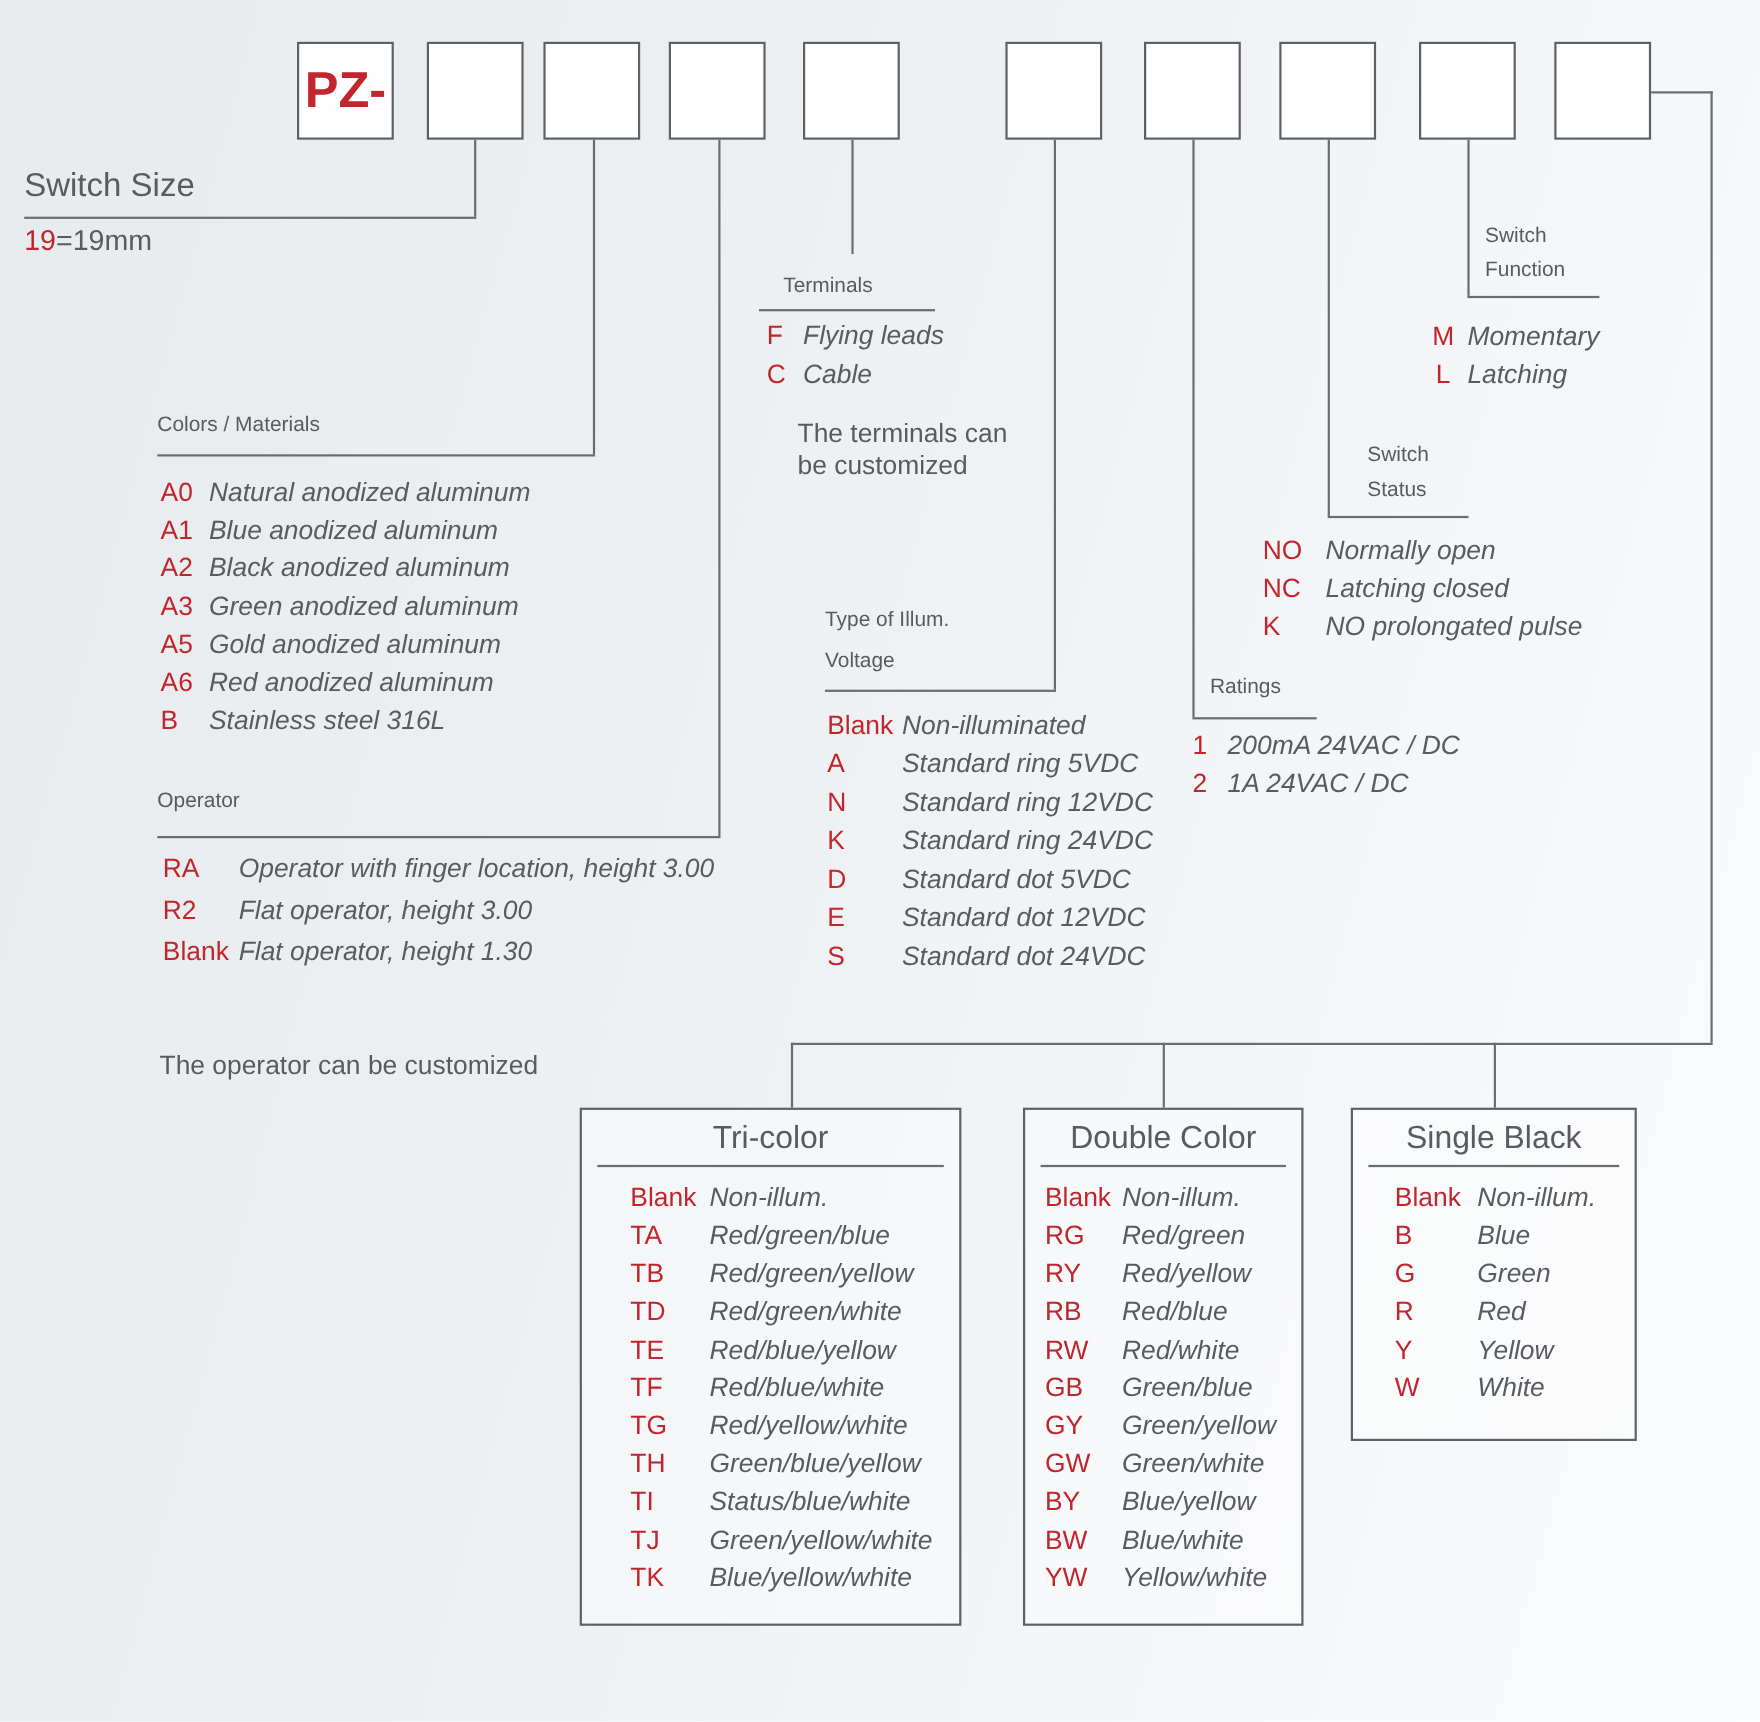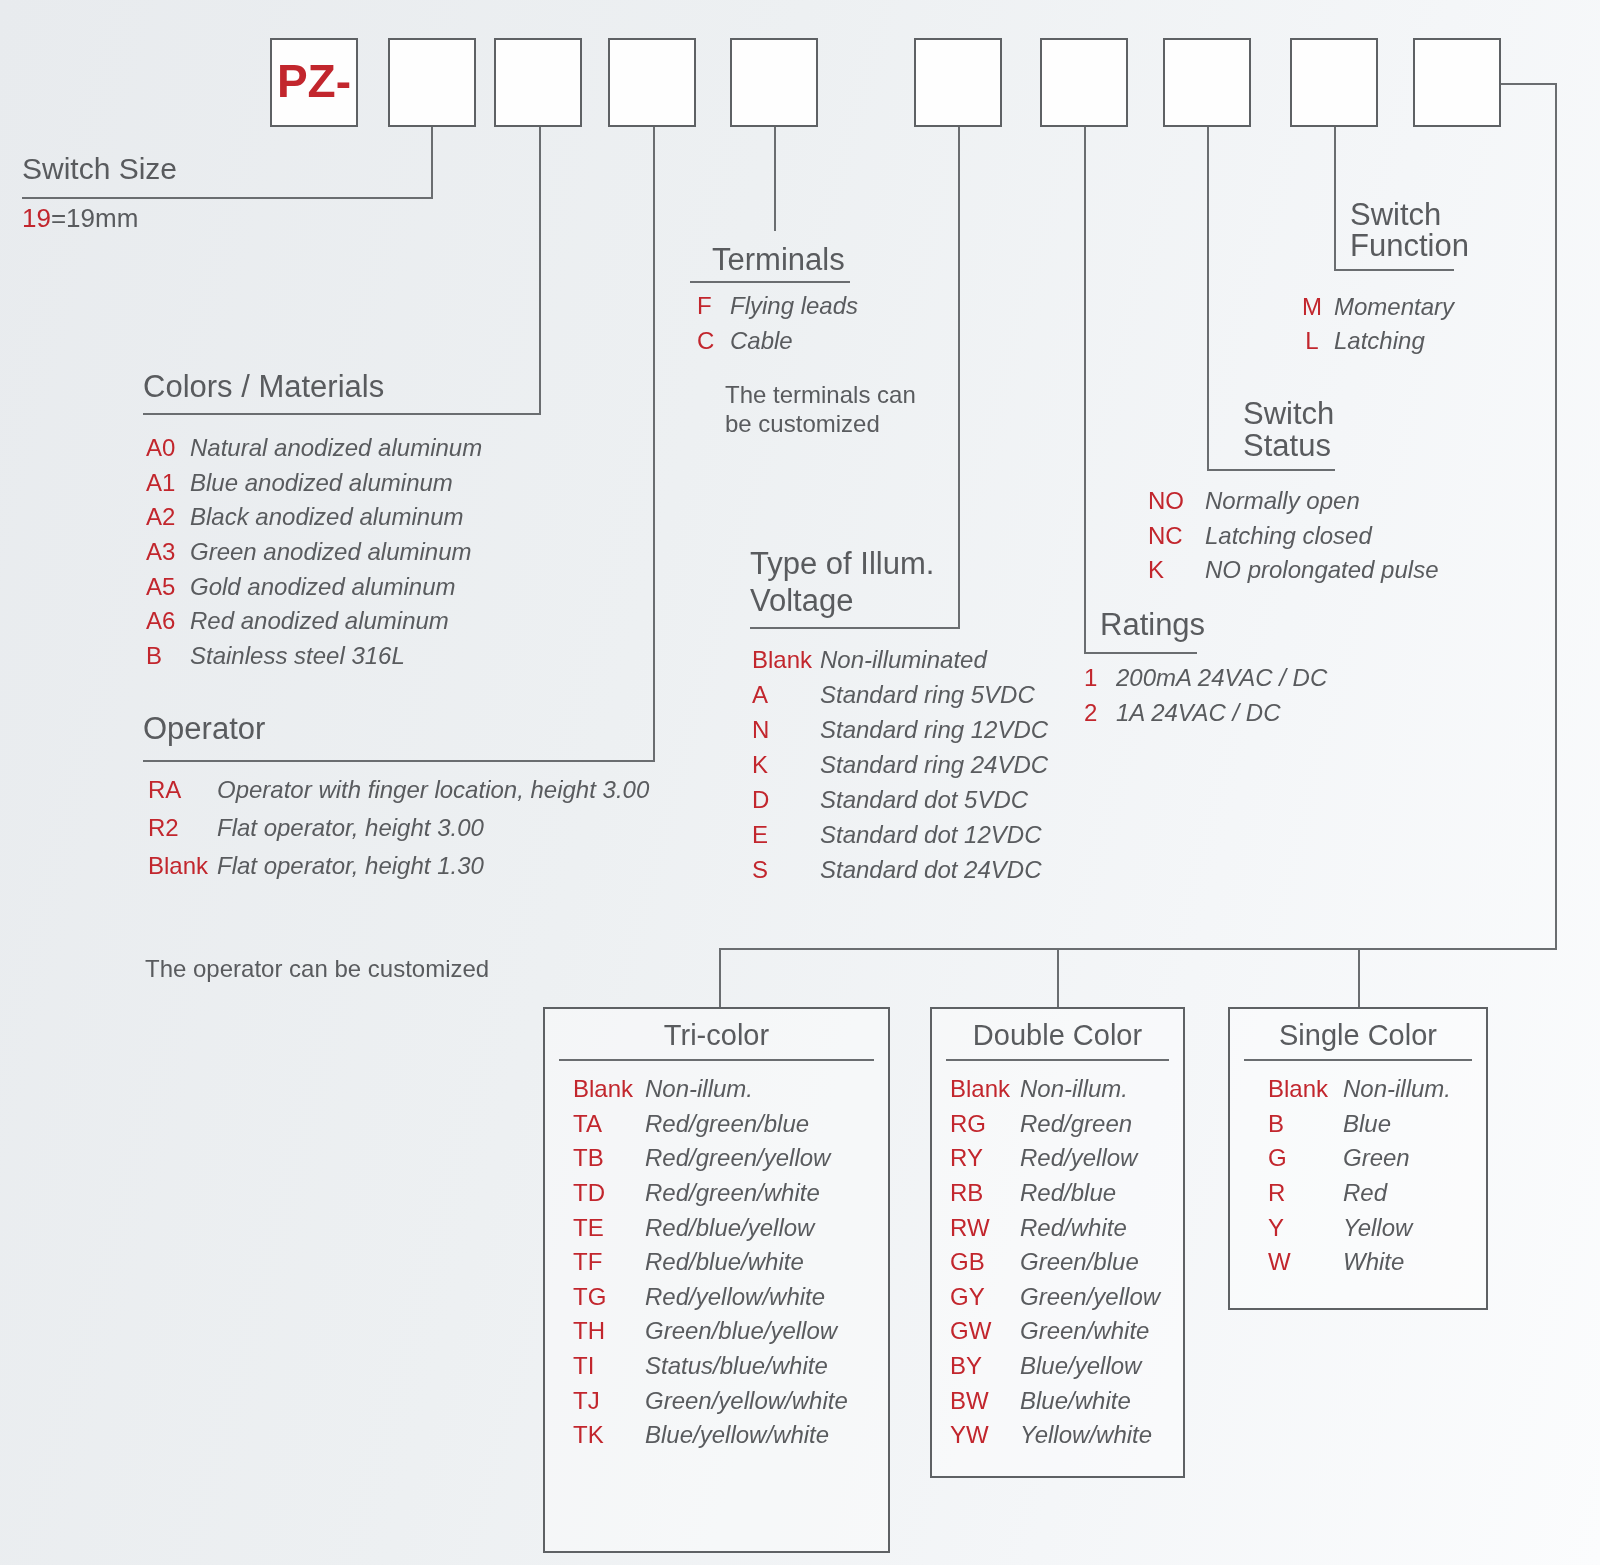--- a/index.html
+++ b/index.html
@@ -9,21 +9,21 @@
     font-family:"Liberation Sans",sans-serif;color:#595b5e;
   }
   .codebox{
     position:absolute;top:38px;width:88px;height:89px;box-sizing:border-box;
     background:#fefefe;border:2px solid #5e6164;
   }
   .pz{font-size:46px;font-weight:bold;color:#c2262d;text-align:center;line-height:83px;}
   .line{position:absolute;background:#6a6d70;}
   .v{width:2px;}
   .h{height:2px;}
-  .h1{position:absolute;font-size:31px;line-height:34px;color:#595b5e;white-space:pre;}
+  .h1{position:absolute;font-size:19px;line-height:34px;color:#595b5e;white-space:pre;}
   .note{position:absolute;font-size:24px;line-height:29px;color:#595b5e;white-space:pre;}
   .rows{position:absolute;font-size:24px;color:#595b5e;}
   .row{display:flex;align-items:center;height:34.6px;white-space:pre;}
   .code{color:#c2262d;flex:none;}
   .desc{flex:none;font-style:italic;}
   #t-size{left:22px;top:152px;font-size:30px;}
   #v-size19{position:absolute;left:22px;top:203px;font-size:26px;white-space:pre;}
   #v-size19 .code{color:#c2262d;}
   #t-colors{left:143px;top:370px;}
   #rows-colors{left:146px;top:431px;}
@@ -50,21 +50,21 @@
   #rows-status{left:1148px;top:484px;}
   #rows-status .code{width:52px;text-align:left;margin-right:5px;}
   #t-function{left:1350px;top:199px;line-height:31px;}
   #rows-function{left:1290px;top:290px;}
   #rows-function .row{height:34px;}
   #rows-function .code{width:44px;text-align:center;}
   .bigbox{
     position:absolute;box-sizing:border-box;border:2px solid #5e6164;
     background:rgba(255,255,255,0.4);
   }
-  #box-tri{left:543px;top:1007px;width:347px;height:546px;}
+  #box-tri{left:527px;top:1007px;width:347px;height:471px;}
   #box-double{left:930px;top:1007px;width:255px;height:471px;}
   #box-single{left:1228px;top:1007px;width:260px;height:303px;}
   .bx-title{position:absolute;left:0;right:0;top:10px;text-align:center;font-size:29px;color:#595b5e;}
   .bx-underline{position:absolute;left:14px;right:14px;top:50px;height:2px;background:#6a6d70;}
   #rows-tri{left:573px;top:1072px;}
   #rows-tri .code{width:72px;}
   #rows-double{left:950px;top:1072px;}
   #rows-double .code{width:70px;}
   #rows-single{left:1268px;top:1072px;}
   #rows-single .code{width:75px;}
@@ -358,21 +358,21 @@
         <span class="code">BW</span>
         <span class="desc">Blue/white</span>
       </div>
       <div class="row">
         <span class="code">YW</span>
         <span class="desc">Yellow/white</span>
       </div>
     </div>
 
   <div class="bigbox" id="box-single">
-    <div class="bx-title">Single Color</div>
+    <div class="bx-title">Single Black</div>
     <div class="bx-underline"></div>
   </div>
   <div class="rows" id="rows-single">
 
   <div class="row">
         <span class="code">Blank</span>
         <span class="desc">Non-illum.</span>
       </div>
       <div class="row">
         <span class="code">B</span>

